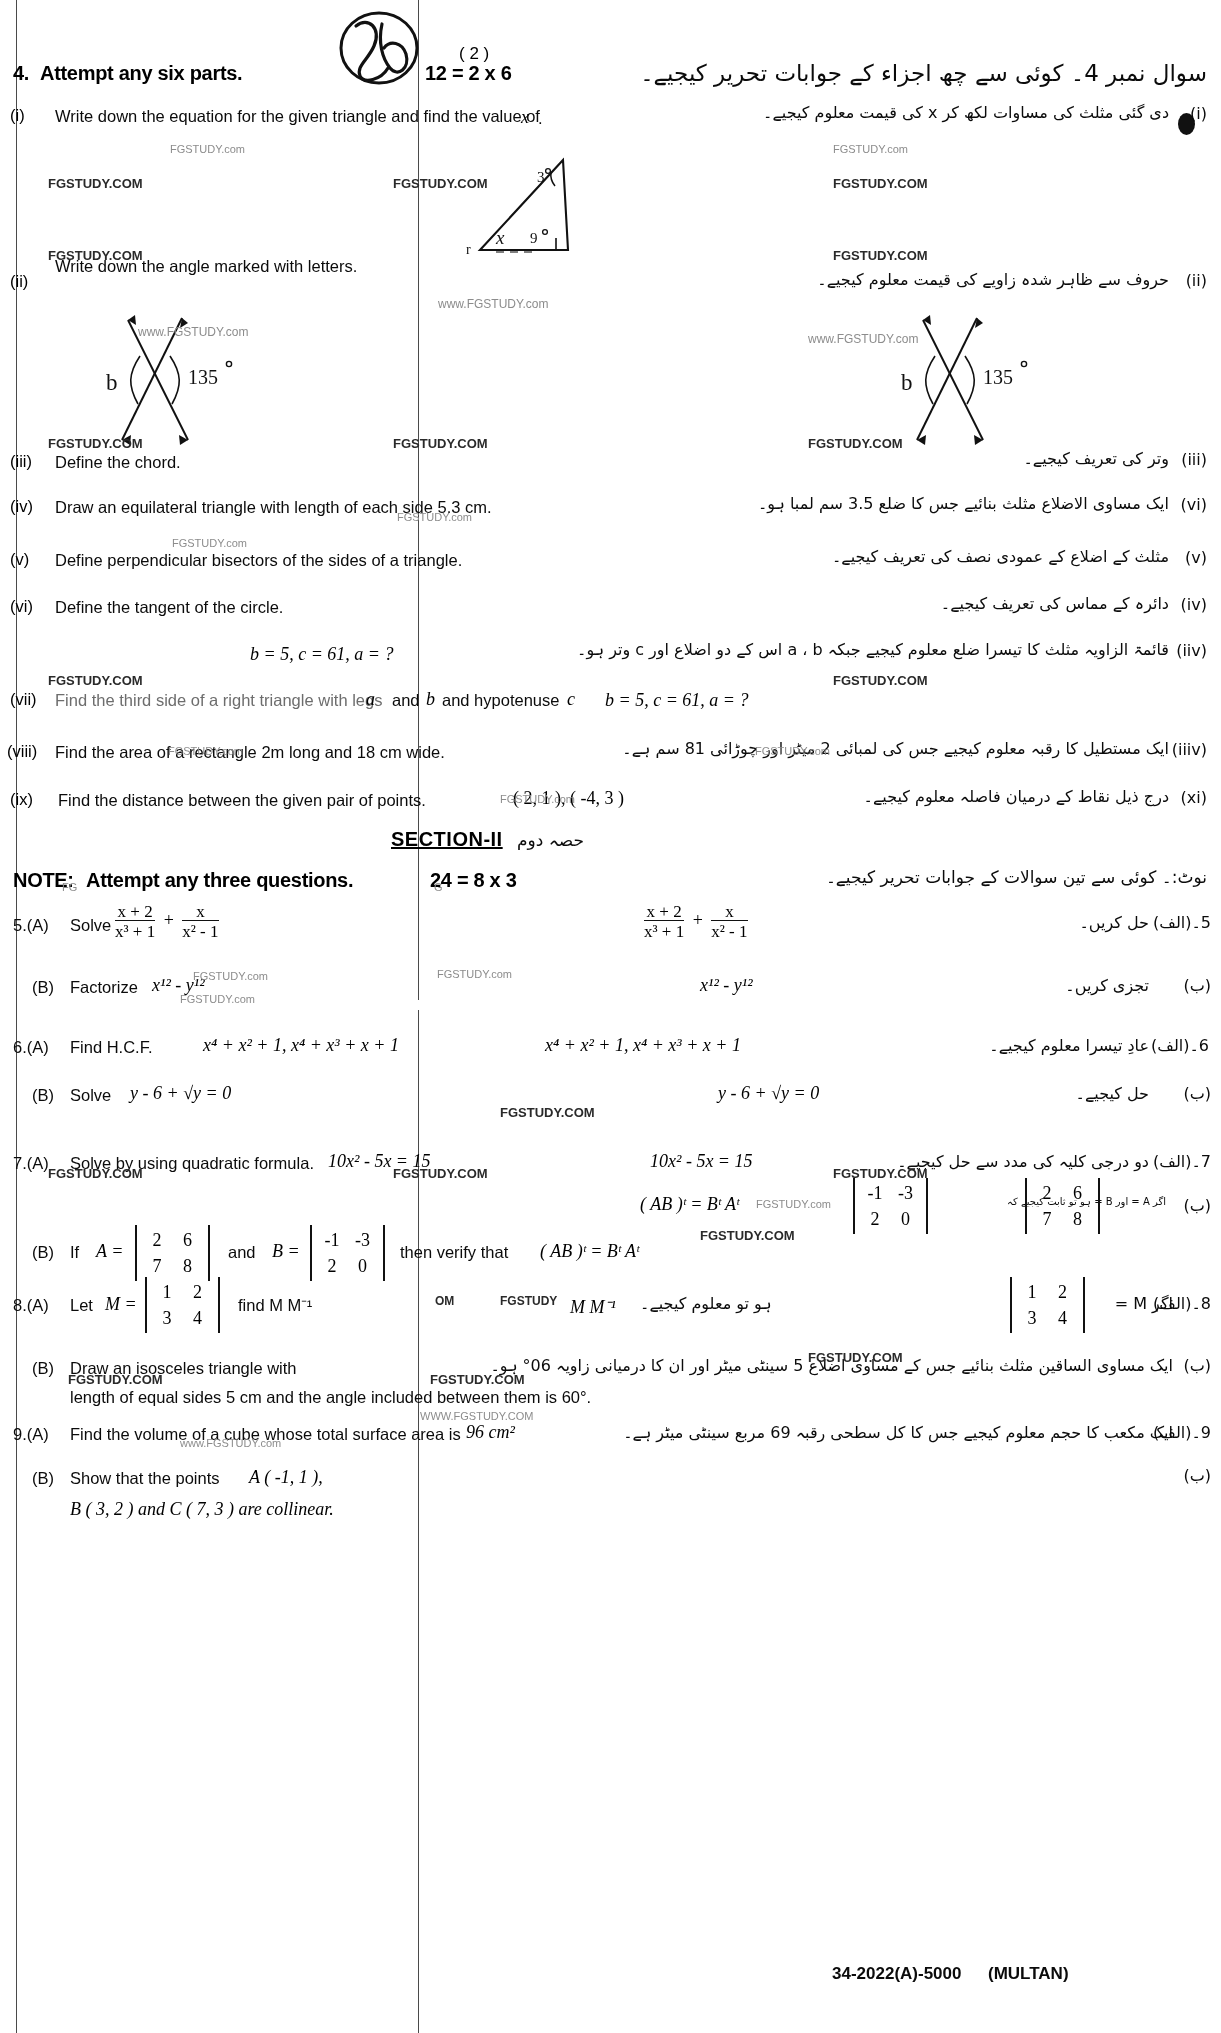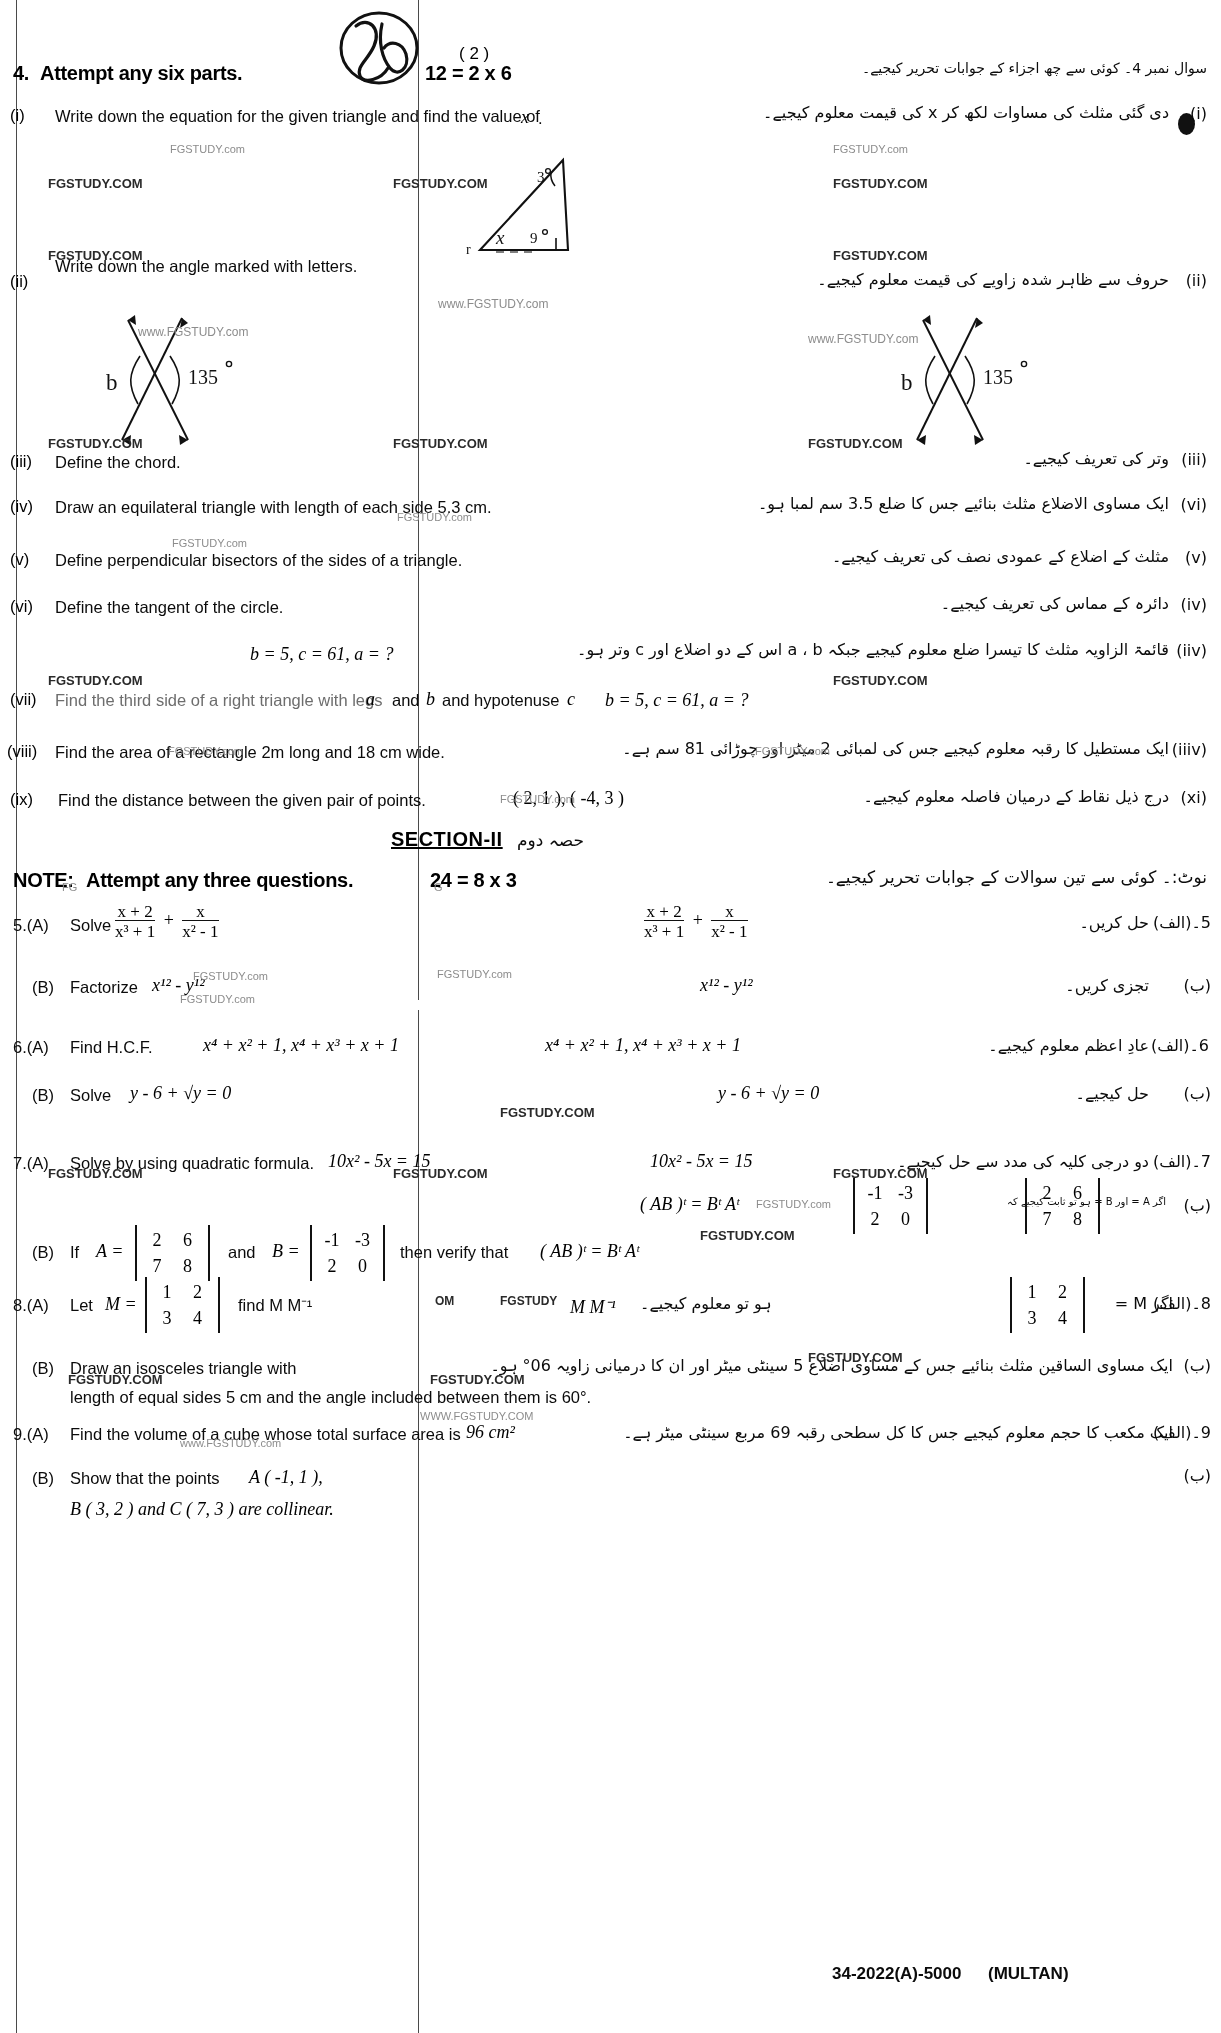--- a/index.html
+++ b/index.html
@@ -146,21 +146,21 @@
     <ellipse cx="53" cy="40" rx="38" ry="35" fill="none" stroke="#111" stroke-width="3"></ellipse>
     <path d="M30 18 C 42 8, 56 20, 48 38 C 42 52, 30 58, 34 68 C 38 76, 55 72, 62 60" fill="none" stroke="#111" stroke-width="3.2" stroke-linecap="round"></path>
     <path d="M56 16 C 52 34, 56 50, 64 60 C 72 70, 84 60, 80 46 C 76 34, 64 32, 58 40" fill="none" stroke="#111" stroke-width="3.2" stroke-linecap="round"></path>
   </svg>
 
   <div class="abs num" style="left:459px; top:44px; font-size:17px;">( 2 )</div>
 
   <div class="abs hdr-big" style="left:13px; top:62px;">4.</div>
   <div class="abs hdr-big" style="left:40px; top:62px;">Attempt any six parts.</div>
   <div class="abs hdr-big" style="left:425px; top:62px;">12 = 2 x 6</div>
-  <div class="abs urdu" style="right:14px; top:60px; font-size:14px;text-align:right;">سوال نمبر 4۔   کوئی سے چھ اجزاء کے جوابات تحریر کیجیے۔</div>
+  <div class="abs urdu" style="right:14px; top:60px; font-size:23px;text-align:right;">سوال نمبر 4۔   کوئی سے چھ اجزاء کے جوابات تحریر کیجیے۔</div>
 
   <div class="inkdot" style="left:1178px; top:113px;"></div>
 
   <div class="abs roman" style="left:10px; top:106px;">(i)</div>
   <div class="abs eng" style="left:55px; top:106px;">Write down the equation for the given triangle and find the value of</div>
   <div class="abs mathit" style="left:521px; top:107px;">x</div>
   <div class="abs eng" style="left:538px; top:108px;">.</div>
   <div class="abs urdu" style="right:52px; top:103px;">دی گئی مثلث کی مساوات لکھ کر   x   کی قیمت معلوم کیجیے۔</div>
   <div class="abs urdu" style="right:14px; top:104px;">(i)</div>
 
@@ -294,21 +294,21 @@
   <div class="abs eng" style="left:70px; top:977px;text-align:right;">Factorize</div>
   <div class="abs mathit" style="left:152px; top:975px;">x¹² - y¹²</div>
   <div class="abs mathit" style="left:700px; top:975px;">x¹² - y¹²</div>
   <div class="abs urdu" style="right:72px; top:976px;">تجزی کریں۔</div>
   <div class="abs urdu" style="right:10px; top:976px;">(ب)</div>
 
   <div class="abs eng" style="left:13px; top:1037px;">6.(A)</div>
   <div class="abs eng" style="left:70px; top:1037px;">Find H.C.F.</div>
   <div class="abs mathit" style="left:203px; top:1035px;">x⁴ + x² + 1,  x⁴ + x³ + x + 1</div>
   <div class="abs mathit" style="left:545px; top:1035px;">x⁴ + x² + 1,  x⁴ + x³ + x + 1</div>
-  <div class="abs urdu" style="right:72px; top:1036px;">عادِ اعظم معلوم کیجیے۔</div>
+  <div class="abs urdu" style="right:72px; top:1036px;">عادِ تیسرا معلوم کیجیے۔</div>
   <div class="abs urdu" style="right:12px; top:1036px;">6۔(الف)</div>
 
   <div class="abs eng" style="left:32px; top:1085px;">(B)</div>
   <div class="abs eng" style="left:70px; top:1085px;">Solve</div>
   <div class="abs mathit" style="left:130px; top:1083px;">y - 6 + √y = 0</div>
   <div class="abs mathit" style="left:718px; top:1083px;">y - 6 + √y = 0</div>
   <div class="abs urdu" style="right:72px; top:1084px;">حل کیجیے۔</div>
   <div class="abs urdu" style="right:10px; top:1084px;">(ب)</div>
 
   <div class="abs eng" style="left:13px; top:1153px;">7.(A)</div>

